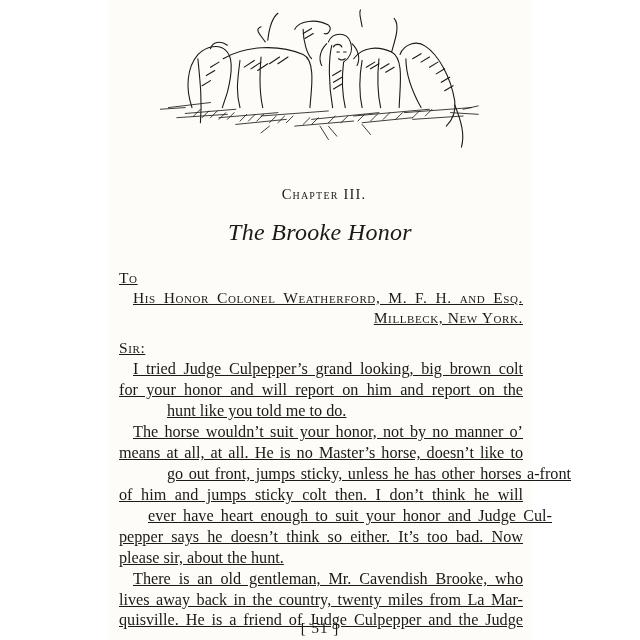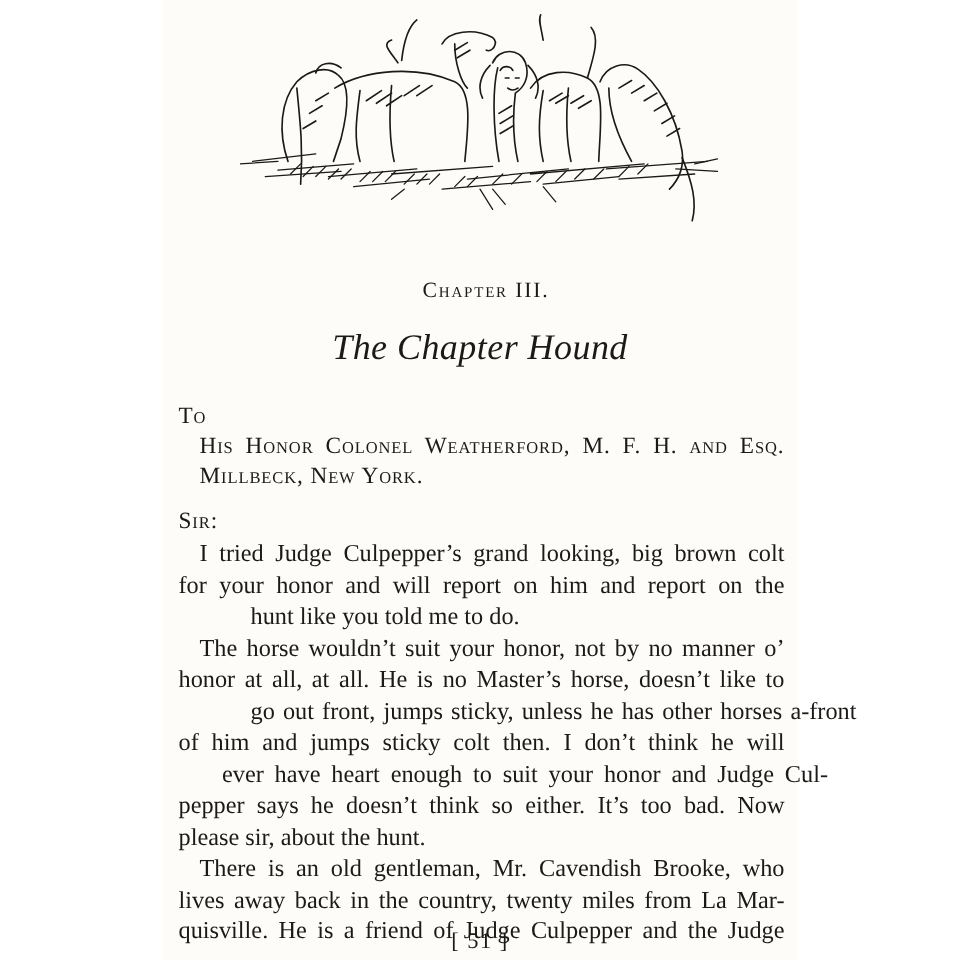--- a/index.html
+++ b/index.html
@@ -50,32 +50,33 @@
       font-style: italic;
       letter-spacing: 0.3px;
     }
     .line {
       position: absolute;
       left: 119px;
       width: 404px;
       font-size: 16.2px;
       line-height: 20px;
       white-space: nowrap;
+      text-decoration: underline;
     }
     .justify {
       text-align: justify;
       text-align-last: justify;
     }
     .sc {
       font-variant: small-caps;
       letter-spacing: 0.6px;
       font-size: 15.5px;
     }
     .indent { padding-left: 14px; width: 390px; }
-    .salute-indent { left: 133px; width: 390px; }
+    .salute-indent { left: 133px; width: 390px; text-align: right; }
     .page-number {
       position: absolute;
       left: 0;
       width: 640px;
       top: 620px;
       text-align: center;
       font-size: 15px;
       letter-spacing: 1px;
     }
   </style>
@@ -111,33 +112,33 @@
   <path d="M230 60 C240 45 260 45 275 52 C290 60 285 90 284 118 M240 62 C236 85 236 100 240 118 M260 60 C258 80 258 100 262 118"></path>
   <path d="M240 22 C238 10 236 6 238 2 M275 52 C280 35 285 20 278 12"></path>
   <path d="M245 70 l10 -6 M250 72 l10 -6 M262 72 l10 -6 M268 76 l10 -6"></path>
 
   <path d="M285 55 C290 42 305 38 315 45 C330 55 345 80 350 110 C352 125 345 135 340 140 M292 60 C292 80 300 100 310 118"></path>
   <path d="M350 115 C358 135 362 150 358 165"></path>
   <path d="M300 60 l10 -6 M310 64 l10 -6 M320 70 l10 -6 M328 78 l10 -6 M334 88 l10 -6 M338 98 l10 -6"></path>
 </svg>
 
 <div class="chapter-label">Chapter III.</div>
-<div class="chapter-title">The Chapter Hound</div>
+<div class="chapter-title">The Brooke Honor</div>
 
 <div class="line sc" style="top:268px;">To</div>
 <div class="line sc salute-indent justify" style="top:288px;">His Honor Colonel Weatherford, M. F. H. and Esq.</div>
 <div class="line sc salute-indent" style="top:308px;">Millbeck, New York.</div>
 
 <div class="line sc" style="top:338px;">Sir:</div>
 
 <div class="line justify indent" style="top:359px;">I tried Judge Culpepper’s grand looking, big brown colt</div>
 <div class="line justify" style="top:380px;">for your honor and will report on him and report on the</div>
 <div class="line" style="top:401px;margin-left:48px;">hunt like you told me to do.</div>
 <div class="line justify indent" style="top:422px;">The horse wouldn’t suit your honor, not by no manner o’</div>
-<div class="line justify" style="top:443px;">honor at all, at all. He is no Master’s horse, doesn’t like to</div>
+<div class="line justify" style="top:443px;">means at all, at all. He is no Master’s horse, doesn’t like to</div>
 <div class="line justify" style="top:464px;margin-left:48px;">go out front, jumps sticky, unless he has other horses a-front</div>
 <div class="line justify" style="top:485px;">of him and jumps sticky colt then. I don’t think he will</div>
 <div class="line justify" style="top:506px;margin-left:29px;">ever have heart enough to suit your honor and Judge Cul-</div>
 <div class="line justify" style="top:527px;">pepper says he doesn’t think so either. It’s too bad. Now</div>
 <div class="line" style="top:548px;">please sir, about the hunt.</div>
 <div class="line justify indent" style="top:569px;">There is an old gentleman, Mr. Cavendish Brooke, who</div>
 <div class="line justify" style="top:590px;">lives away back in the country, twenty miles from La Mar-</div>
 <div class="line justify" style="top:610px;">quisville. He is a friend of Judge Culpepper and the Judge</div>
 
 <div class="page-number">[ 51 ]</div>

